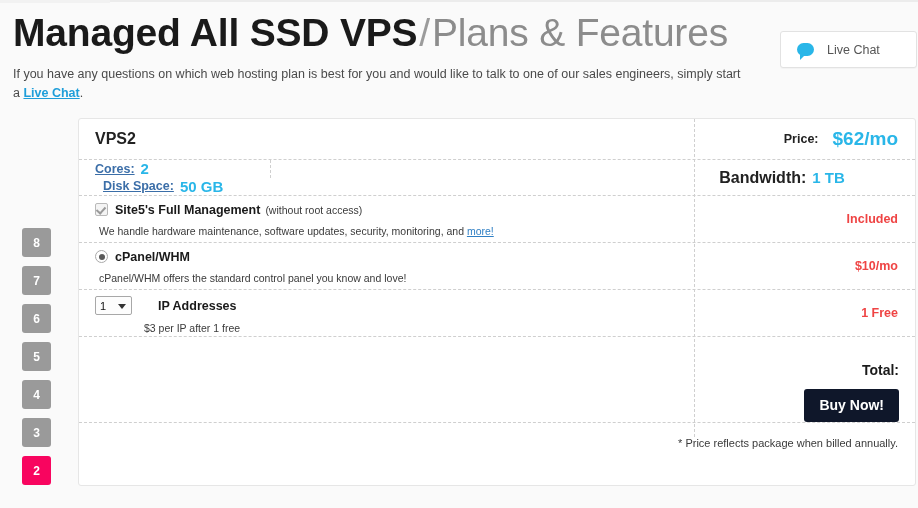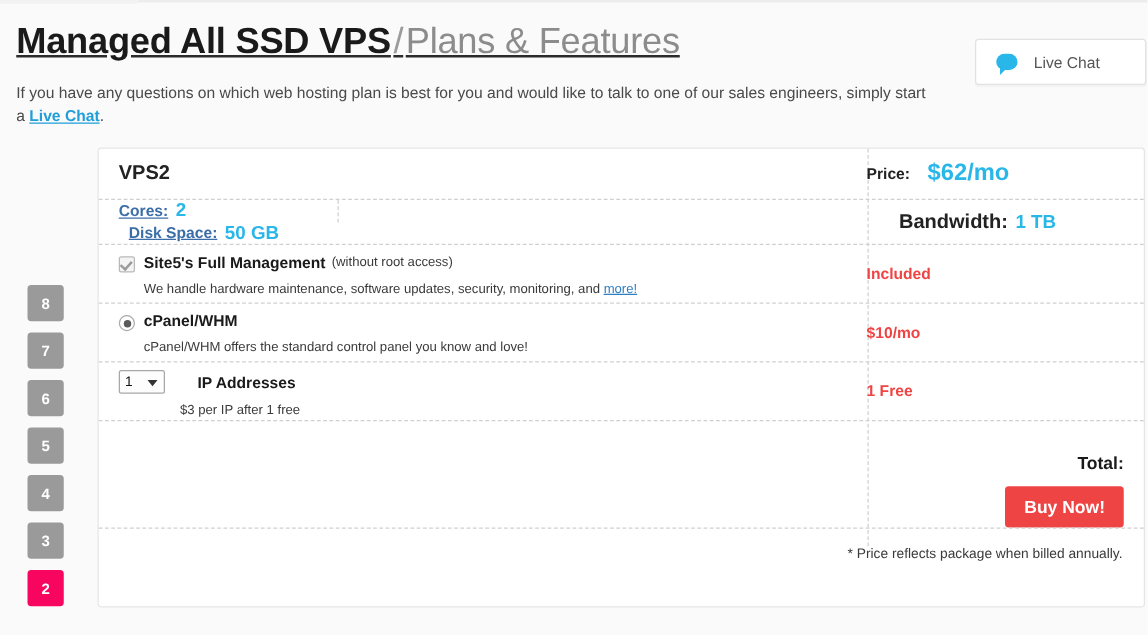--- a/index.html
+++ b/index.html
@@ -30,25 +30,24 @@
 
   
   .page-header {
     position: absolute;
     top: 16px;
     left: 13px;
     right: 13px;
     height: 90px;
   }
   .title-line {
-    font-size: 29px;
+    font-size: 39px;
     line-height: 34px;
     letter-spacing: -0.2px;
     white-space: nowrap;
-    text-decoration: underline;
   }
   .title-strong {
     font-weight: bold;
     color: #1a1a1a;
   }
   .title-sep {
     color: #9b9b9b;
     font-weight: normal;
     padding: 0 2px;
   }
@@ -166,20 +165,21 @@
   }
   .left-col {
     width: 615px;
     box-sizing: border-box;
   }
   .right-col {
     width: 222px;
     box-sizing: border-box;
     display: flex;
     align-items: center;
+    justify-content: flex-end;
     padding-right: 17px;
   }
 
   
   .row-title { height: 41px; }
   .plan-name {
     font-size: 16px;
     font-weight: bold;
     color: #222;
     padding-left: 16px;
@@ -236,38 +236,38 @@
 
   
   .row-feat { height: 47px; }
   .feat-body {
     padding-left: 16px;
     padding-top: 7px;
     box-sizing: border-box;
   }
   .feat-head {
     display: flex;
-    align-items: flex-end;
+    align-items: flex-start;
     font-size: 12.5px;
     line-height: 15px;
   }
   .feat-title {
     font-weight: bold;
     color: #1a1a1a;
     margin-left: 7px;
   }
   .feat-note {
     color: #3a3a3a;
     font-weight: normal;
     font-size: 10.5px;
     margin-left: 5px;
   }
   .feat-desc {
     margin-top: 7px;
-    margin-left: 20px;
+    margin-left: 4px;
     font-size: 10.5px;
     color: #3a3a3a;
     line-height: 13px;
   }
   .feat-desc a {
     color: #2f7fc4;
     text-decoration: underline;
   }
   .right-val {
     font-size: 12.5px;
@@ -389,21 +389,21 @@
     color: #1a1a1a;
     margin-left: 14px;
   }
   .buy-wrap {
     display: flex;
     justify-content: flex-end;
     padding-right: 17px;
     margin-top: 11px;
   }
   .buy-btn {
-    background: #ef4444;
+    background: #0f172a;
     color: #ffffff;
     font-size: 14px;
     font-weight: bold;
     border: none;
     border-radius: 3px;
     padding: 8px 15px 9px 15px;
     cursor: pointer;
     font-family: "Liberation Sans", sans-serif;
   }
 

